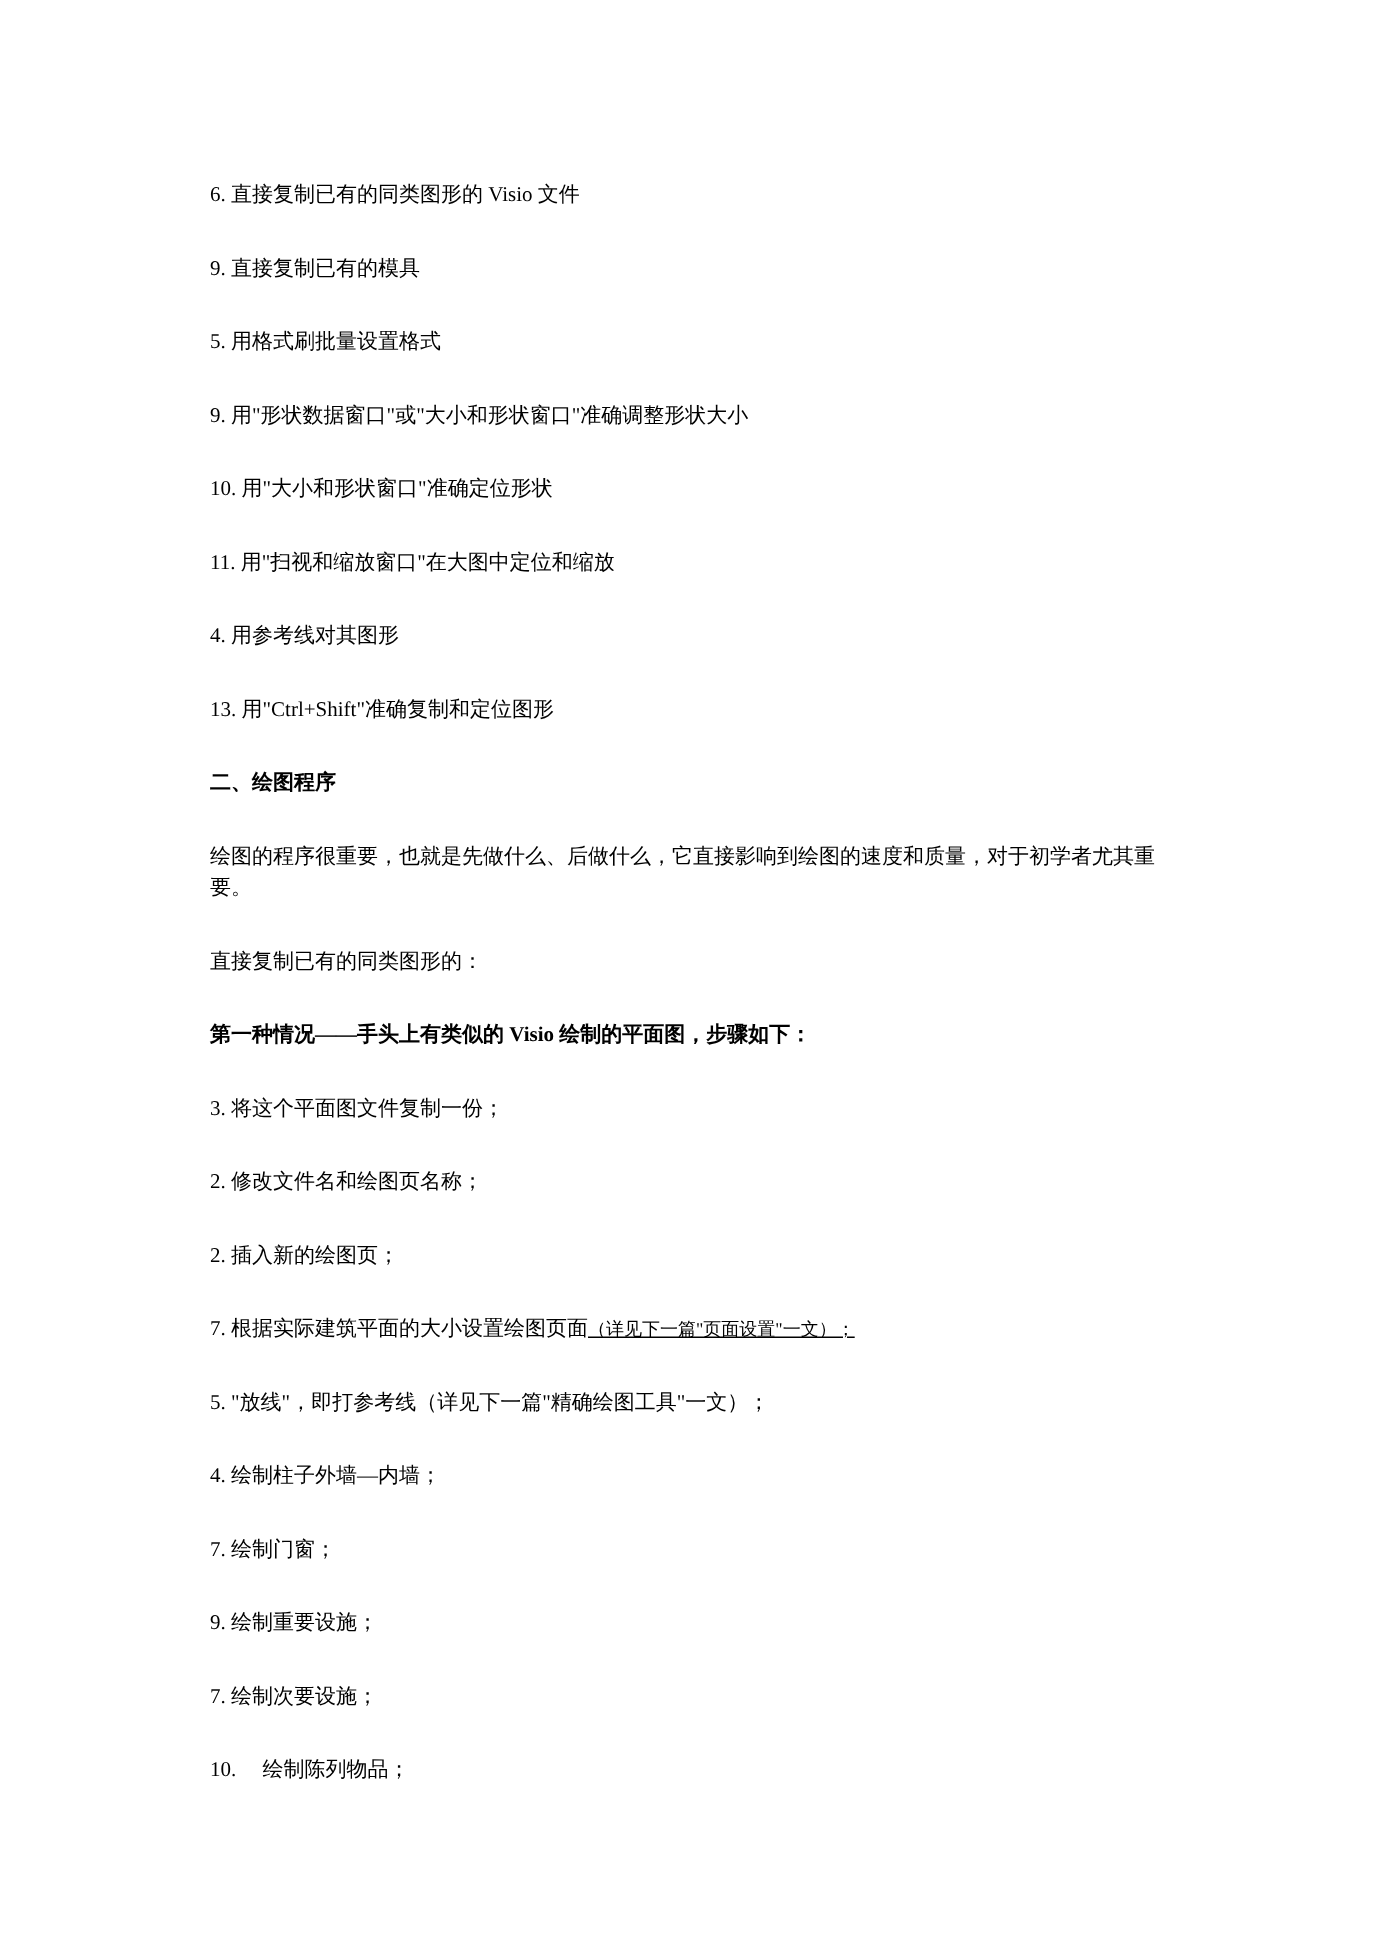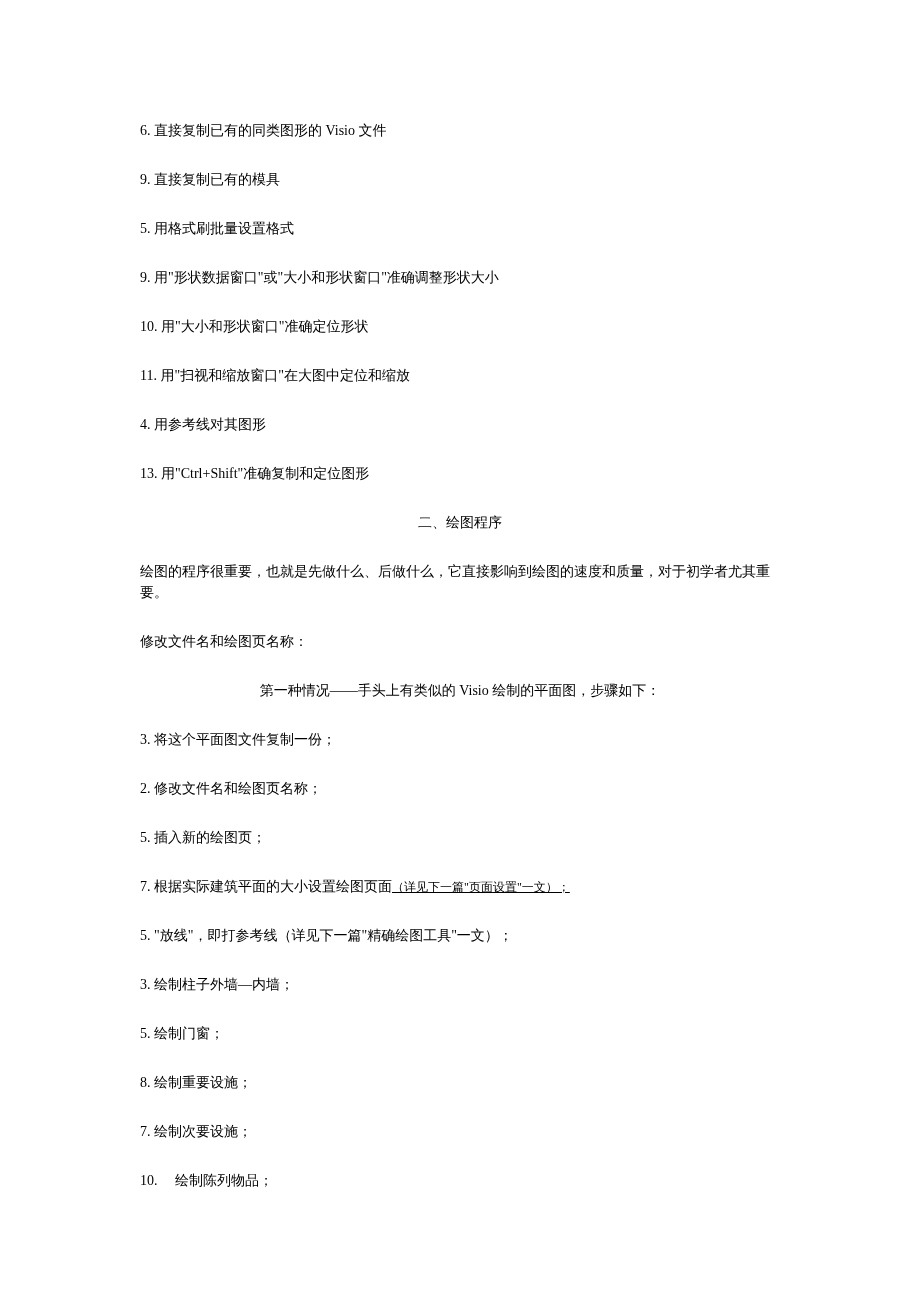--- a/index.html
+++ b/index.html
@@ -13,22 +13,21 @@
       font-size: 14px;
       color: #000000;
       width: 920px;
       padding: 120px 140px 80px 140px;
       line-height: 1.5;
     }
     .paragraph {
       margin-bottom: 28px;
     }
     .bold {
-      font-weight: normal;
-      text-align: center;
+      font-weight: bold;
     }
     .link {
       text-decoration: underline;
       color: #000000;
       font-size: 12px;
     }
   </style>
 </head>
 <body>
 
@@ -37,30 +36,30 @@
 <div class="paragraph">5. 用格式刷批量设置格式</div>
 <div class="paragraph">9. 用"形状数据窗口"或"大小和形状窗口"准确调整形状大小</div>
 <div class="paragraph">10. 用"大小和形状窗口"准确定位形状</div>
 <div class="paragraph">11. 用"扫视和缩放窗口"在大图中定位和缩放</div>
 <div class="paragraph">4. 用参考线对其图形</div>
 <div class="paragraph">13. 用"Ctrl+Shift"准确复制和定位图形</div>
 
 <div class="paragraph bold">二、绘图程序</div>
 
 <div class="paragraph">绘图的程序很重要，也就是先做什么、后做什么，它直接影响到绘图的速度和质量，对于初学者尤其重要。</div>
-<div class="paragraph">修改文件名和绘图页名称：</div>
+<div class="paragraph">直接复制已有的同类图形的：</div>
 
 <div class="paragraph bold">第一种情况——手头上有类似的 Visio 绘制的平面图，步骤如下：</div>
 
 <div class="paragraph">3. 将这个平面图文件复制一份；</div>
 <div class="paragraph">2. 修改文件名和绘图页名称；</div>
-<div class="paragraph">5. 插入新的绘图页；</div>
+<div class="paragraph">2. 插入新的绘图页；</div>
 
 <div class="paragraph">
   <span>7. 根据实际建筑平面的大小设置绘图页面</span><span class="link">（详见下一篇"页面设置"一文）；</span>
 </div>
 
 <div class="paragraph">5. "放线"，即打参考线（详见下一篇"精确绘图工具"一文）；</div>
-<div class="paragraph">3. 绘制柱子外墙—内墙；</div>
-<div class="paragraph">5. 绘制门窗；</div>
-<div class="paragraph">8. 绘制重要设施；</div>
+<div class="paragraph">4. 绘制柱子外墙—内墙；</div>
+<div class="paragraph">7. 绘制门窗；</div>
+<div class="paragraph">9. 绘制重要设施；</div>
 <div class="paragraph">7. 绘制次要设施；</div>
 <div class="paragraph">10.　 绘制陈列物品；</div>
 
 </body></html>

